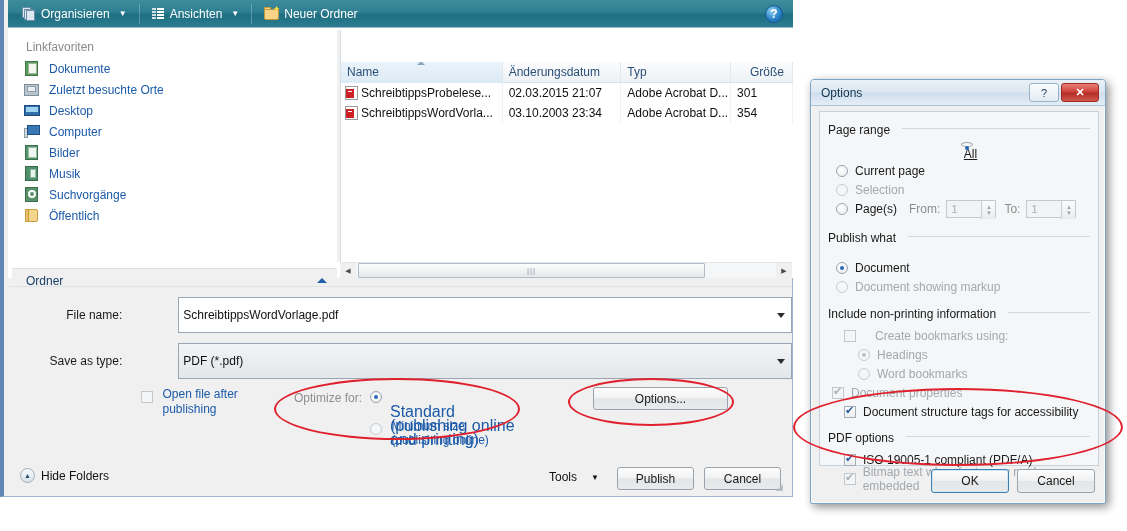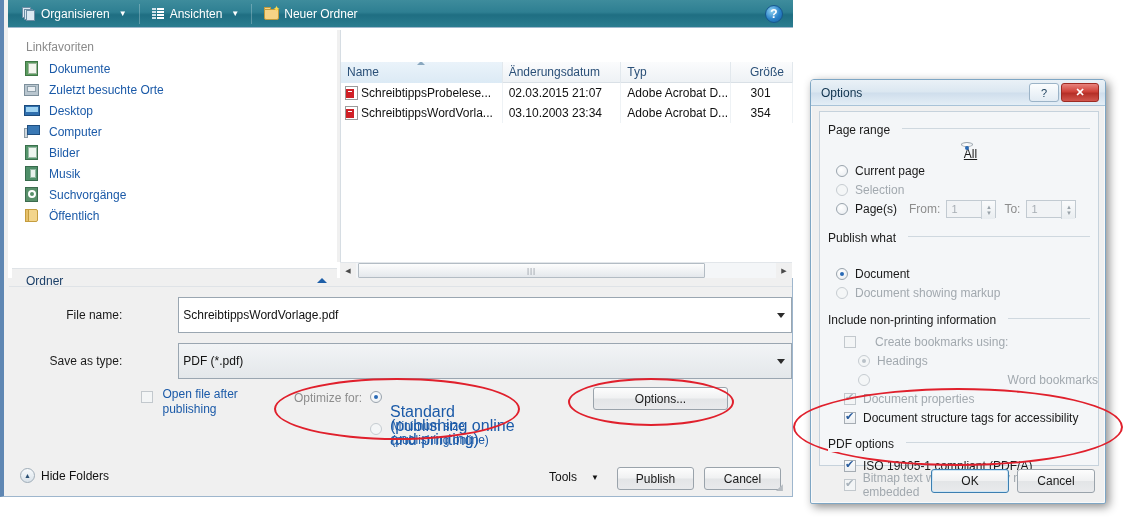--- a/index.html
+++ b/index.html
@@ -92,21 +92,21 @@
   
   .file-pane { position:absolute; left:336px; top:30px; width:453px; height:248px; background:#ffffff; border-left:1px solid #d6dde3;}
   .col-header { display:flex; height:21px; background: linear-gradient(to bottom,#fbfcfd,#eef2f5); border-bottom:1px solid #d9e0e6; font-size:12px; color:#2b5078;margin-top:32px;}
   .col-header .ch { padding:3px 0 0 6px; border-right:1px solid #e2e8ed; height:21px; overflow:hidden; white-space:nowrap; cursor:default; position:relative;}
   .col-header .ch.sorted{ background: linear-gradient(to bottom,#eaf3fa,#dceaf5); }
   .sort-arrow{ position:absolute; left:50%; top:-1px; margin-left:-4px; width:0;height:0;border-left:4px solid transparent;border-right:4px solid transparent;border-bottom:4px solid #8aa8bf;}
   .c-name{ width:162px; } .c-date{ width:119px;} .c-type{ width:110px;} .c-size{ width:62px; text-align:right; padding-right:8px !important;}
 
   .file-row { display:flex; height:20px; align-items:center; font-size:12px; color:#101010; cursor:default;}
   .file-row .cell { padding-left:6px; white-space:nowrap; overflow:hidden; border-right:1px solid #eef2f5; height:20px; line-height:20px;}
-  .file-row .cell.c-size{ text-align:center; padding-right:8px;}
+  .file-row .cell.c-size{ text-align:left; padding-right:8px;}
   .pdf-icon{ width:13px; height:14px; position:relative; margin: 0 3px 0 4px; flex:0 0 13px;}
   .pdf-icon .pg{ position:absolute; left:0; top:0; width:13px; height:14px; background:#ffffff; border:1px solid #9b9b9b;}
   .pdf-icon .rd{ position:absolute; left:1px; top:3px; width:8px; height:9px; background:#cf2027; }
   .pdf-icon .rd:after{ content:""; position:absolute; left:2px; top:2px; width:4px; height:1px; background:#fff;}
 
   .hscroll { position:absolute; left:336px; top:262px; width:452px; height:16px; background:#f0f0f0; border-top:1px solid #e2e6ea; display:flex; align-items:center;}
   .hs-btn{ width:16px; height:15px; display:flex; align-items:center; justify-content:center; font-size:7px; color:#4a4a4a;}
   .hs-track{ flex:1; height:15px; background:#f4f6f8; position:relative;}
   .hs-thumb{ position:absolute; left:2px; top:0; width:347px; height:15px; background:linear-gradient(to bottom,#fdfdfd,#e4e8ec); border:1px solid #b3bcc4; border-radius:1px; display:flex; align-items:center; justify-content:center; color:#8a939b; font-size:8px; letter-spacing:1px;}
 
@@ -420,46 +420,46 @@
         <span class="spin" style="margin-left:6px;">
           <span>1</span>
           <span class="sp">▲<br>▼</span>
         </span>
       </div>
 
       <div class="grp" style="margin-top:10px;">
         <div class="grp-rule"></div>
         <span class="grp-title-wrap"><span class="grp-title">Publish what</span></span>
       </div>
-      <div class="opt-item" style="margin-top:18px;">
+      <div class="opt-item" style="margin-top:12px;">
         <span class="radio on"></span>
         <span class="t">Document</span>
       </div>
       <div class="opt-item disabled">
         <span class="radio dim"></span>
         <span class="t">Document showing markup</span>
       </div>
 
       <div class="grp" style="margin-top:8px;">
         <div class="grp-rule"></div>
         <span class="grp-title-wrap"><span class="grp-title">Include non-printing information</span></span>
       </div>
       <div class="opt-item disabled" style="margin-top:4px; margin-left:24px;gap:12px;">
         <span class="chk dim"></span>
         <span class="t">Create bookmarks using:</span>
       </div>
       <div class="opt-item disabled" style="margin-left:38px;">
         <span class="radio dim on"></span>
         <span class="t">Headings</span>
       </div>
-      <div class="opt-item disabled" style="margin-left:38px;justify-content:space-between;">
+      <div class="opt-item disabled" style="margin-left:38px;">
         <span class="radio dim"></span>
         <span class="t">Word bookmarks</span>
       </div>
-      <div class="opt-item disabled" style="margin-left:24px;">
+      <div class="opt-item disabled" style="margin-left:12px;">
         <span class="chk dim on"></span>
         <span class="t">Document properties</span>
       </div>
       <div class="opt-item" style="margin-left:24px;">
         <span class="chk on"></span>
         <span class="t">Document structure tags for accessibility</span>
       </div>
 
       <div class="grp" style="margin-top:7px;">
         <div class="grp-rule"></div>

